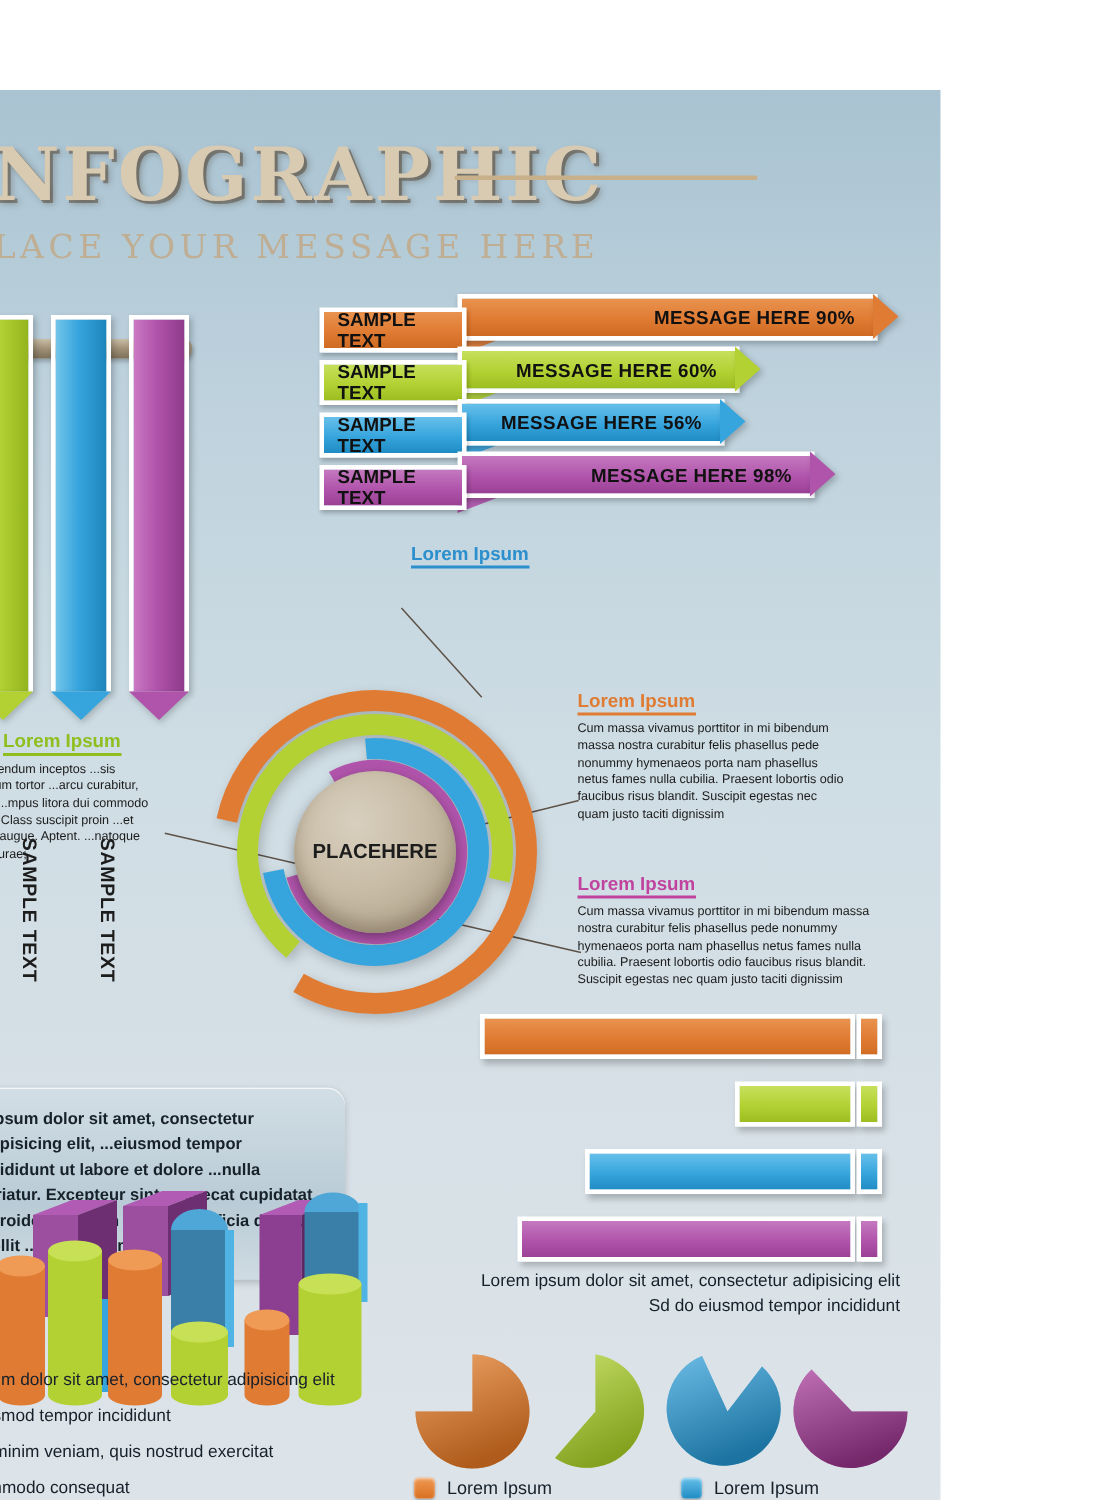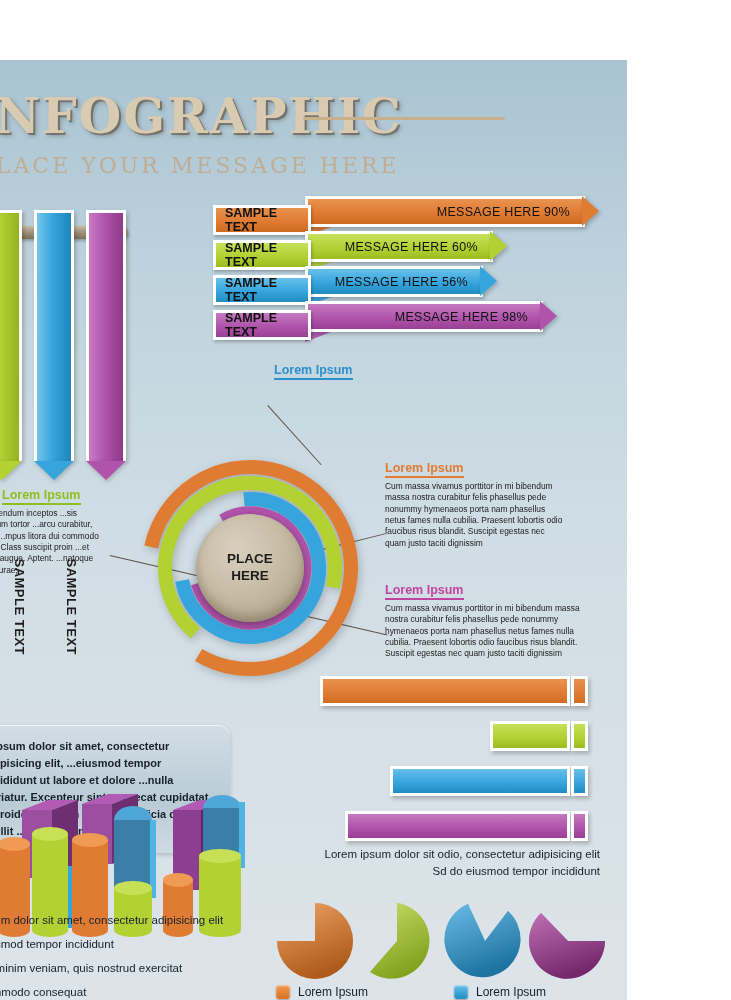--- a/index.html
+++ b/index.html
@@ -35,34 +35,34 @@
     font-size:13px;font-weight:bold;color:#1c1c1c;letter-spacing:.5px;
     display:flex;align-items:center;justify-content:flex-end;padding-right:6px;box-sizing:border-box;}
 
   
   .abar{position:absolute;height:30px;}
   .abar .lbl{position:absolute;left:0;top:0;height:30px;padding:0 9px;
     display:flex;align-items:center;font-size:12.5px;font-weight:bold;color:#111;
     border:3px solid #fff;box-sizing:border-box;box-shadow:1px 2px 3px rgba(0,0,0,.25);}
   .abar .body{position:absolute;top:-9px;height:31px;border:3px solid #fff;box-sizing:border-box;
     box-shadow:1px 2px 4px rgba(0,0,0,.25);display:flex;align-items:center;justify-content:flex-end;
-    padding-right:12px;font-size:12.5px;font-weight:normal;color:#111;letter-spacing:.3px;}
+    padding-right:12px;font-size:12.5px;font-weight:bold;color:#111;letter-spacing:.3px;}
   .abar .tip{position:absolute;top:-9px;width:0;height:0;
     border-top:15.5px solid transparent;border-bottom:15.5px solid transparent;border-left:17px solid currentColor;
     filter:drop-shadow(2px 2px 2px rgba(0,0,0,.22));}
   .abar .notch{position:absolute;left:92px;top:22px;width:0;height:0;
     border-left:26px solid currentColor;border-bottom:10px solid transparent;opacity:.92;}
 
   
   #rings{position:absolute;left:140px;top:398px;width:220px;height:220px;}
   #rings svg{display:block;filter:drop-shadow(2px 3px 4px rgba(0,0,0,.2));}
   .hub{position:absolute;left:56px;top:56px;width:108px;height:108px;border-radius:50%;
     background:radial-gradient(circle at 38% 32%,#d8cfbe 0%,#c8bca6 45%,#a89a82 100%);
     box-shadow:0 3px 8px rgba(0,0,0,.35), inset 0 -6px 10px rgba(120,105,85,.5);
-    display:flex;flex-direction:column;align-items:center;justify-content:center;
+    display:flex;flex-direction:row;align-items:center;justify-content:center;
     font-size:13.5px;font-weight:bold;color:#1d1d1d;line-height:1.25;text-align:center;}
 
   .leader{position:absolute;background:#5d5248;transform-origin:0 0;height:1px;}
 
   
   .callout{position:absolute;}
   .callout h4{margin:0 0 3px 0;font-size:12.5px;font-weight:bold;border-bottom:2px solid currentColor;
     display:inline-block;padding-bottom:1px;}
   .callout p{margin:0;font-size:8.4px;line-height:1.35;color:#1b1b1b;}
 
@@ -191,21 +191,21 @@
     <div class="hbar" style="left:490px;top:661px;width:80px;background:linear-gradient(to bottom,#c6e05c,#b3d133 55%,#9dbe20);"></div>
     <div class="hblock" style="left:571px;top:661px;background:linear-gradient(to bottom,#c6e05c,#b3d133 55%,#9dbe20);"></div>
 
     <div class="hbar" style="left:390px;top:706px;width:180px;background:linear-gradient(to bottom,#67c0ea,#37a5dd 55%,#1f8cc3);"></div>
     <div class="hblock" style="left:571px;top:706px;background:linear-gradient(to bottom,#67c0ea,#37a5dd 55%,#1f8cc3);"></div>
 
     <div class="hbar" style="left:345px;top:751px;width:225px;background:linear-gradient(to bottom,#c479bf,#b054ab 55%,#9a4095);"></div>
     <div class="hblock" style="left:571px;top:751px;background:linear-gradient(to bottom,#c479bf,#b054ab 55%,#9a4095);"></div>
 
     <div class="hcap" style="top:786px;width:360px;left:240px;">
-      <div>Lorem ipsum dolor sit odio, consectetur adipisicing elit</div>
+      <div>Lorem ipsum dolor sit amet, consectetur adipisicing elit</div>
       <div>Sd do eiusmod tempor incididunt</div>
     </div>
   </div>
 
   <svg style="position:absolute;left:-30px;top:718px;" width="290" height="160" viewBox="0 0 290 160">
     <g>
       <polygon points="52,32 78,22 108,22 82,32" fill="#b15bb4"></polygon>
       <polygon points="52,32 82,32 82,100 52,100" fill="#9b4f9e"></polygon>
       <polygon points="82,32 108,22 108,90 82,100" fill="#6e2f72"></polygon>
       <path d="M28,66 h32 v86 a16 7 0 0 1 -32 0 z" fill="#e07b33"></path>

